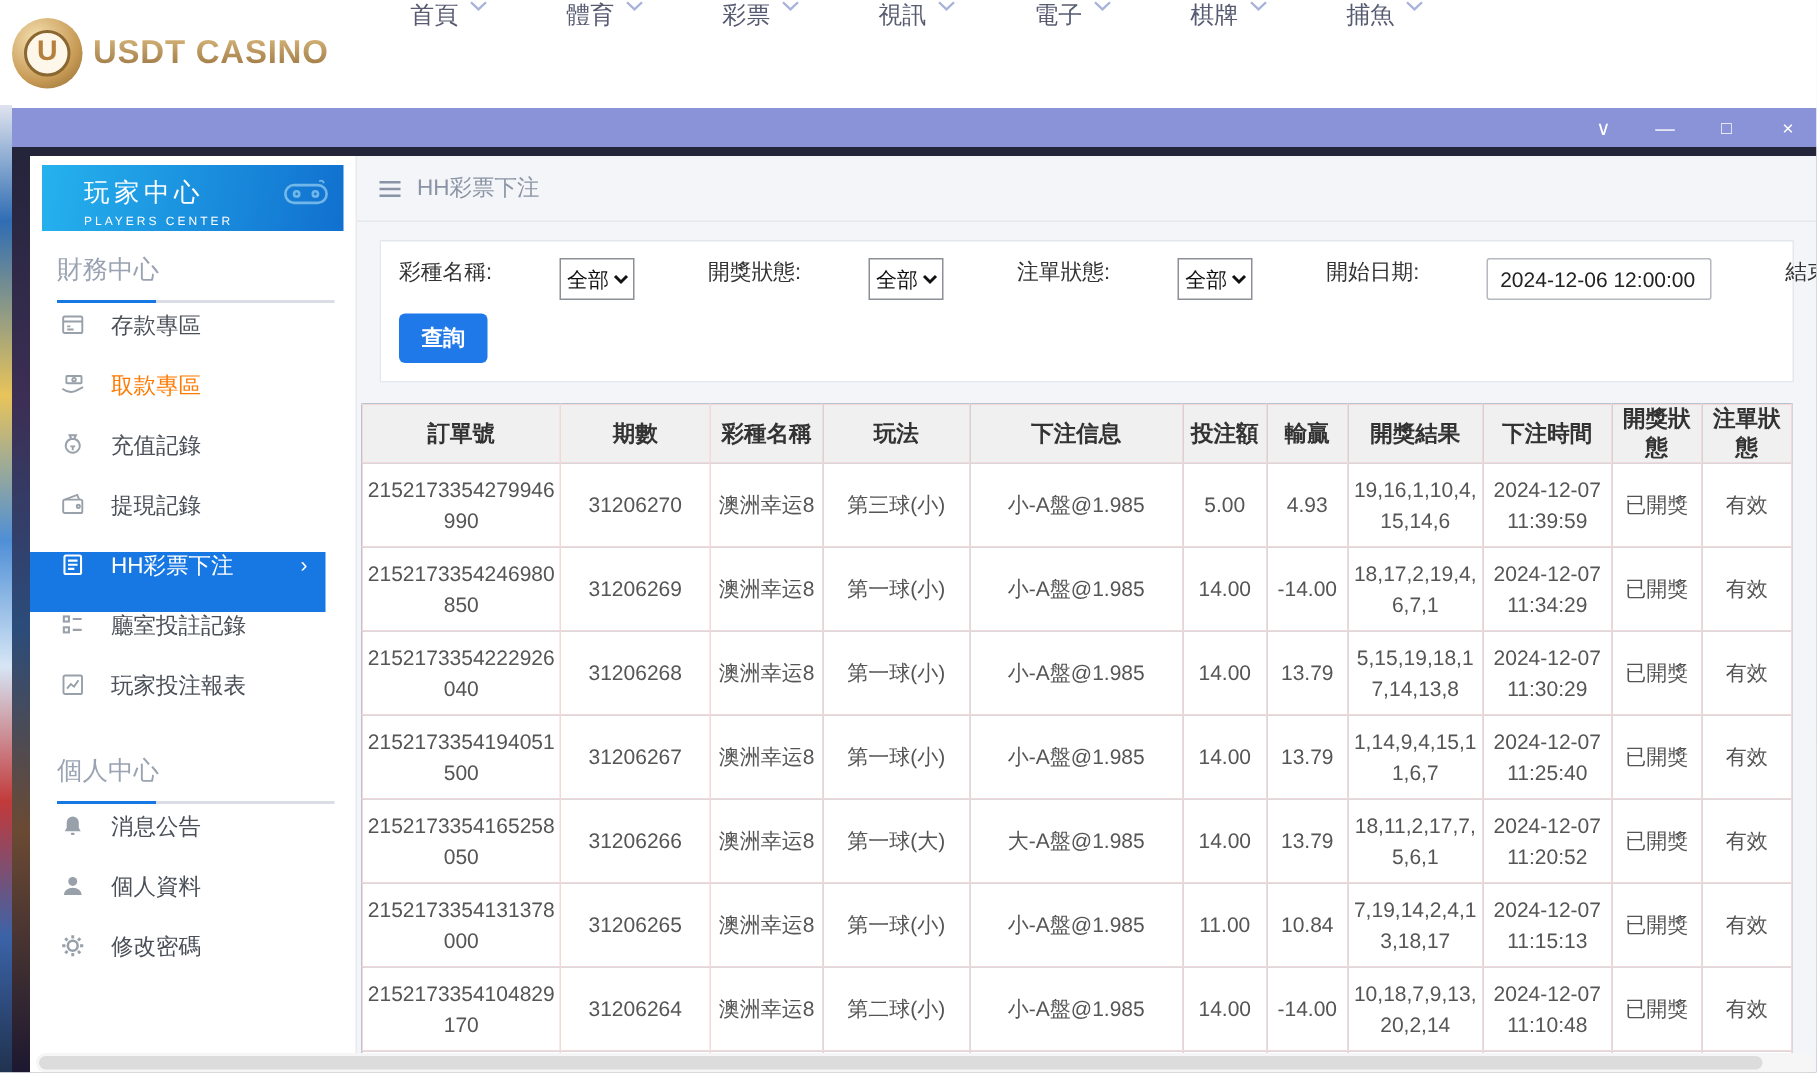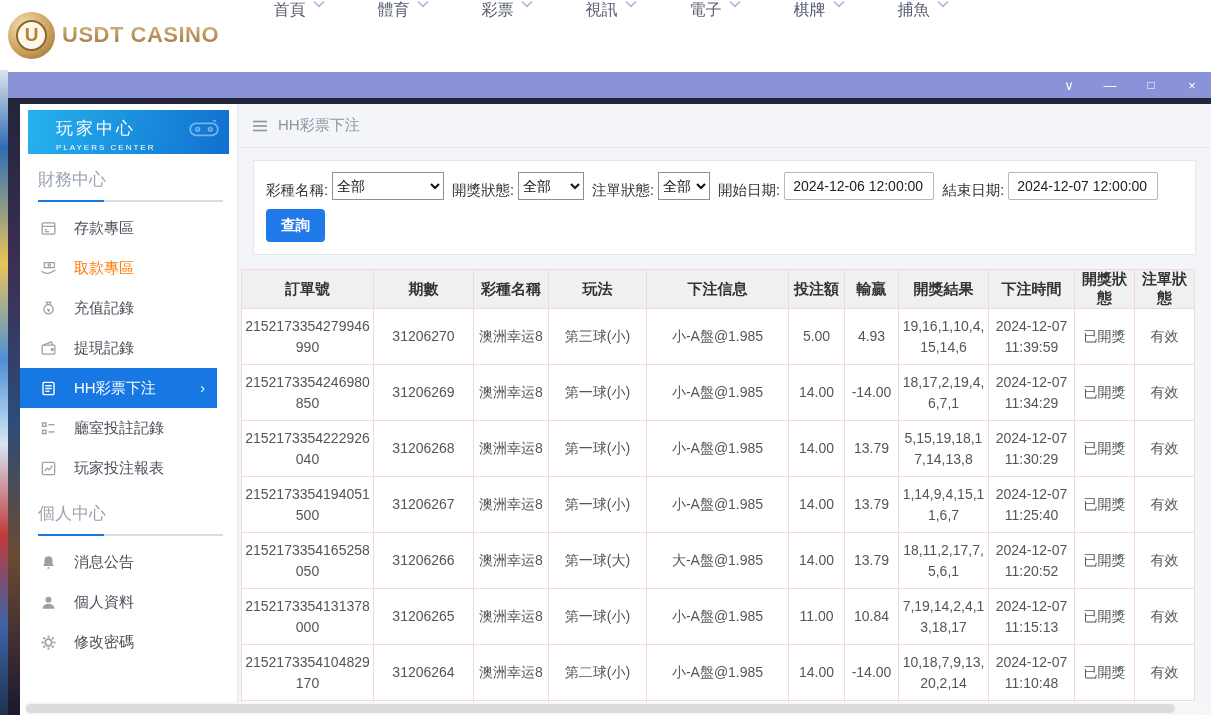--- a/index.html
+++ b/index.html
@@ -43,36 +43,36 @@
   .sidebar { width:218px; flex:none; background:#fff; border-right:1px solid #e8eaee; overflow:hidden; }
   .side-header { margin:6px 8px 0 8px; height:44px; padding:7px 10px 0 28px; position:relative; overflow:hidden;
     background:linear-gradient(100deg,#25b2ee,#1170cf); color:#fff; }
   .side-header-title { font-size:17px; letter-spacing:3px; }
   .side-header-sub { font-size:8px; letter-spacing:2px; margin-top:3px; }
   .gamepad { position:absolute; right:10px; top:9px; opacity:.55; }
   .side-section-title { margin:14px 0 0 18px; font-size:17px; color:#9aa3b2; padding-bottom:9px; }
   .side-rule { margin:0 14px 6px 18px; height:2px; background:#dadee4; position:relative; }
   .side-rule::before { content:''; position:absolute; left:0; top:0; width:66px; height:2px; background:#1778e3; }
   .side-items { margin-top:4px; }
-  .side-item { height:40px; display:flex; align-items:center; padding-left:20px; gap:17px;
+  .side-item { height:40px; display:flex; align-items:flex-start; padding-left:20px; gap:17px;
     color:#4a4f58; font-size:15px; cursor:pointer; }
   .side-item .icn { width:17px; height:17px; color:#98a0aa; flex:none; display:flex; }
   .side-item .icn svg { width:17px; height:17px; }
   .side-item.highlight .lbl { color:#ff7a00; }
   .side-item.active { background:#1778e3; color:#fff; margin-right:20px; }
   .side-item.active .icn { color:#fff; }
   .side-item .chev { margin-left:auto; margin-right:12px; font-size:14px; }
 
   
   .content { flex:1; background:#f3f5f8; position:relative; overflow:hidden; }
   .content-header { height:44px; display:flex; align-items:center; gap:10px; padding-left:14px;
     color:#8a94a4; font-size:15px; border-bottom:1px solid #e4e7eb; }
   .hamb { display:flex; cursor:pointer; color:#8a94a4; }
   .filter-card { margin:12px 15px 0 15px; background:#fff; border:1px solid #e4e7ed; padding:11px 12px 12px 12px; }
-  .filter-row { display:flex; align-items:flex-end; font-size:14.5px; color:#333; white-space:nowrap; }
+  .filter-row { display:flex; align-items:flex-start; font-size:14.5px; color:#333; white-space:nowrap;gap:41px; }
   .filter-row .flabel { margin:0 4px 0 8px; }
   .filter-row .flabel:first-child { margin-left:0; }
   .filter-row select { height:28px; font-size:14px; color:#111; background:#fff; border:1px solid #8b8f96; }
   .sel-lottery { width:112px; }
   .sel-draw { width:66px; }
   .sel-order { width:52px; }
   .date-input { height:28px; width:150px; border:1px solid #b4b8bf; border-radius:2px; padding:0 8px;
     font-size:14px; color:#222; font-family:inherit; }
   .btn-row { margin-top:9px; }
   .search-btn { background:#2079e8; color:#fff; border:none; border-radius:4px; font-size:14.5px;

